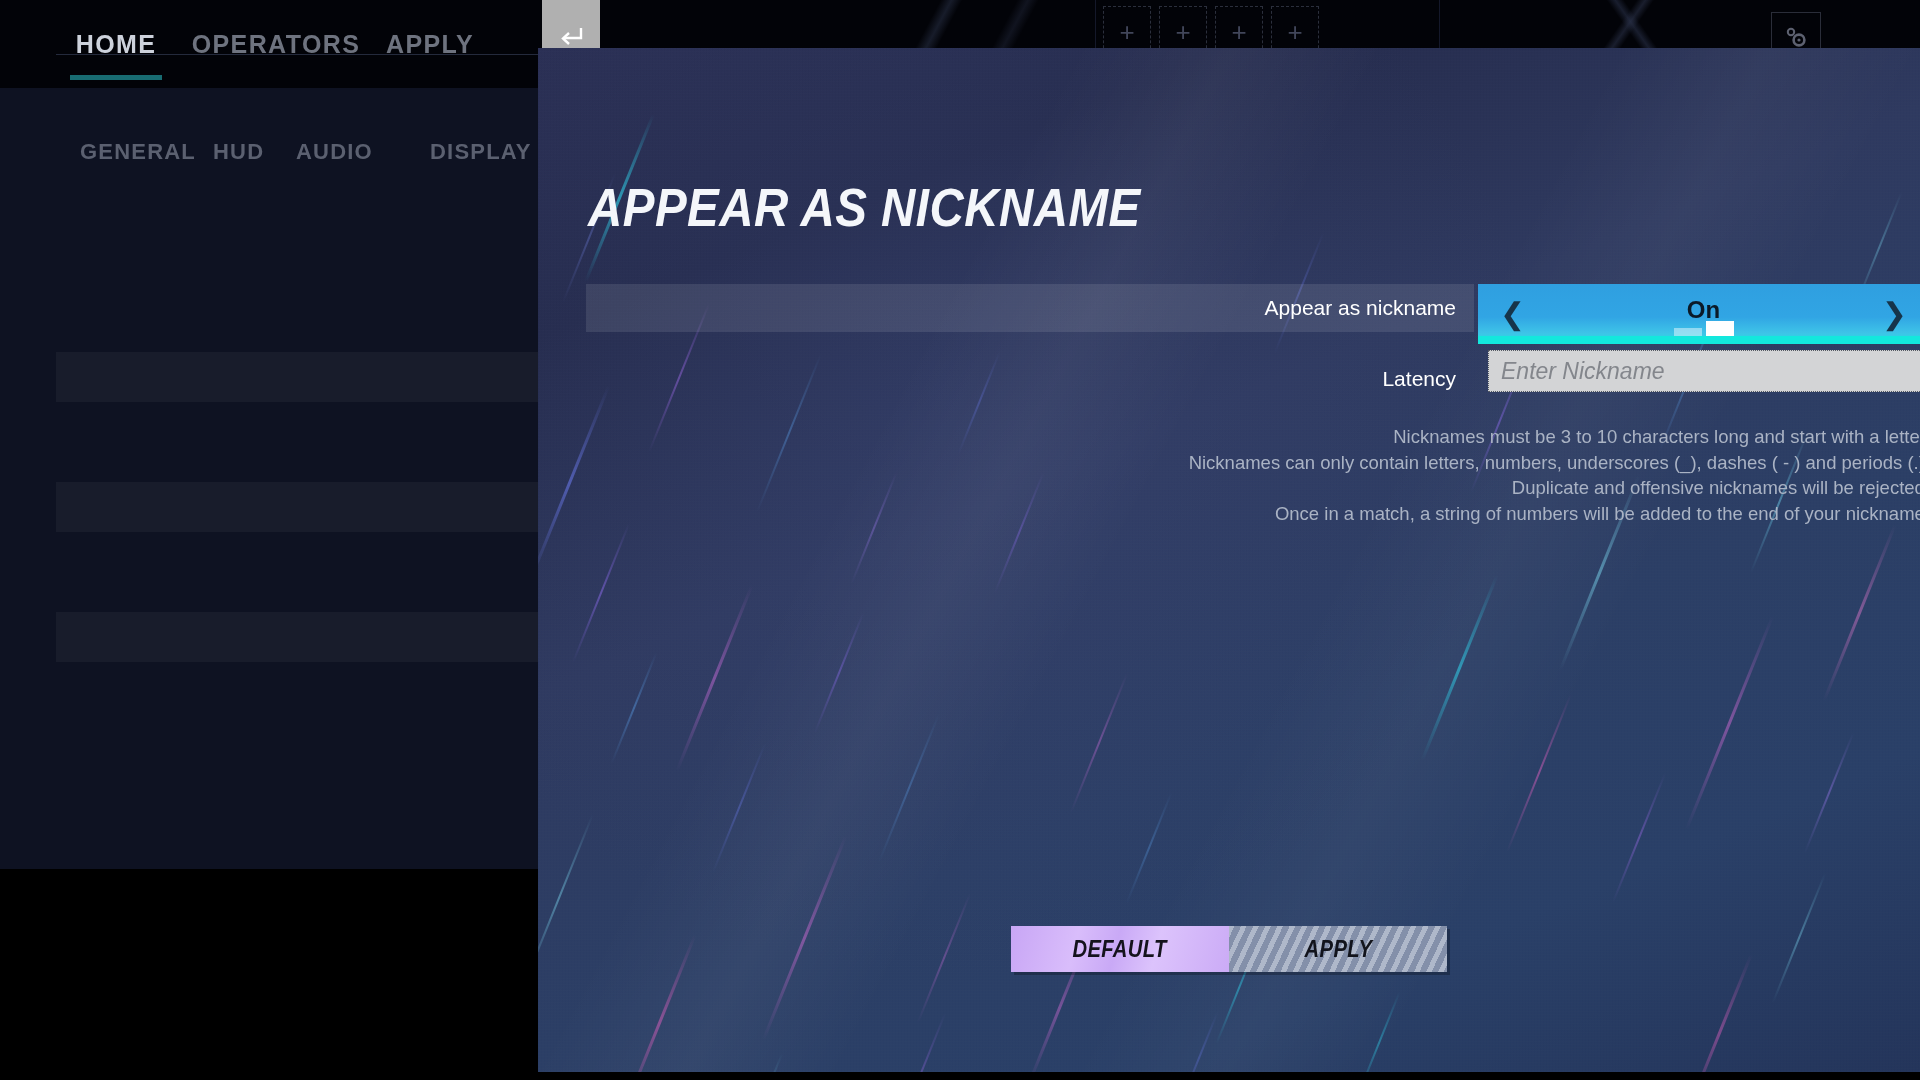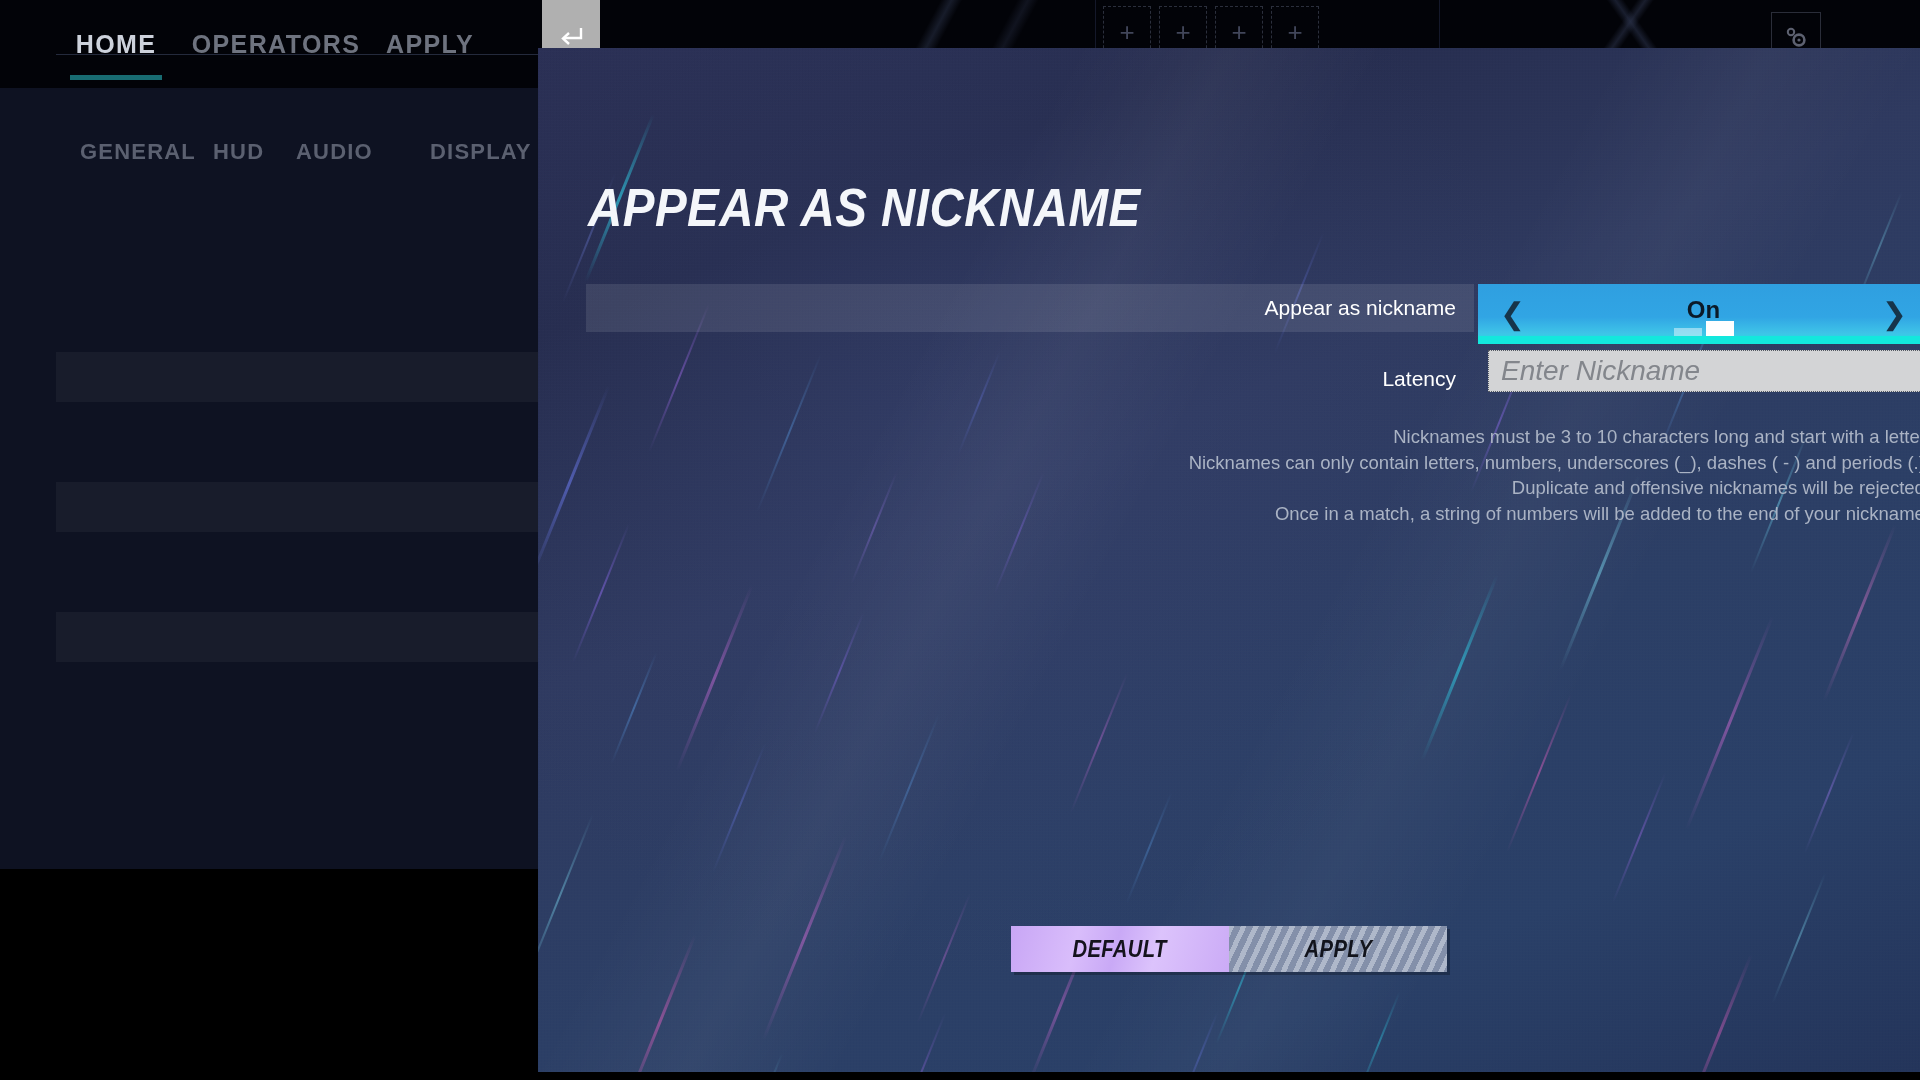--- a/index.html
+++ b/index.html
@@ -212,21 +212,21 @@
   }
   .nick-input {
     position: absolute; left: 950px; top: 302px;
     width: 442px; height: 42px;
     background: #d3d4d6;
     border: 1px dotted #555a63;
     display: flex; align-items: center;
     padding: 0 12px;
   }
   .nick-input .ph {
-    color: #83868c; font-size: 28px; font-style: italic; font-weight: 400;
+    color: #83868c; font-size: 23px; font-style: italic; font-weight: 400;
   }
 
   .help {
     position: absolute; left: 600px; top: 376px; width: 792px;
     text-align: right;
     color: #aab3c4; font-size: 18.5px; line-height: 25.5px; font-weight: 400;
   }
 
   .actions {
     position: absolute; left: 0; top: 878px; width: 100%;

